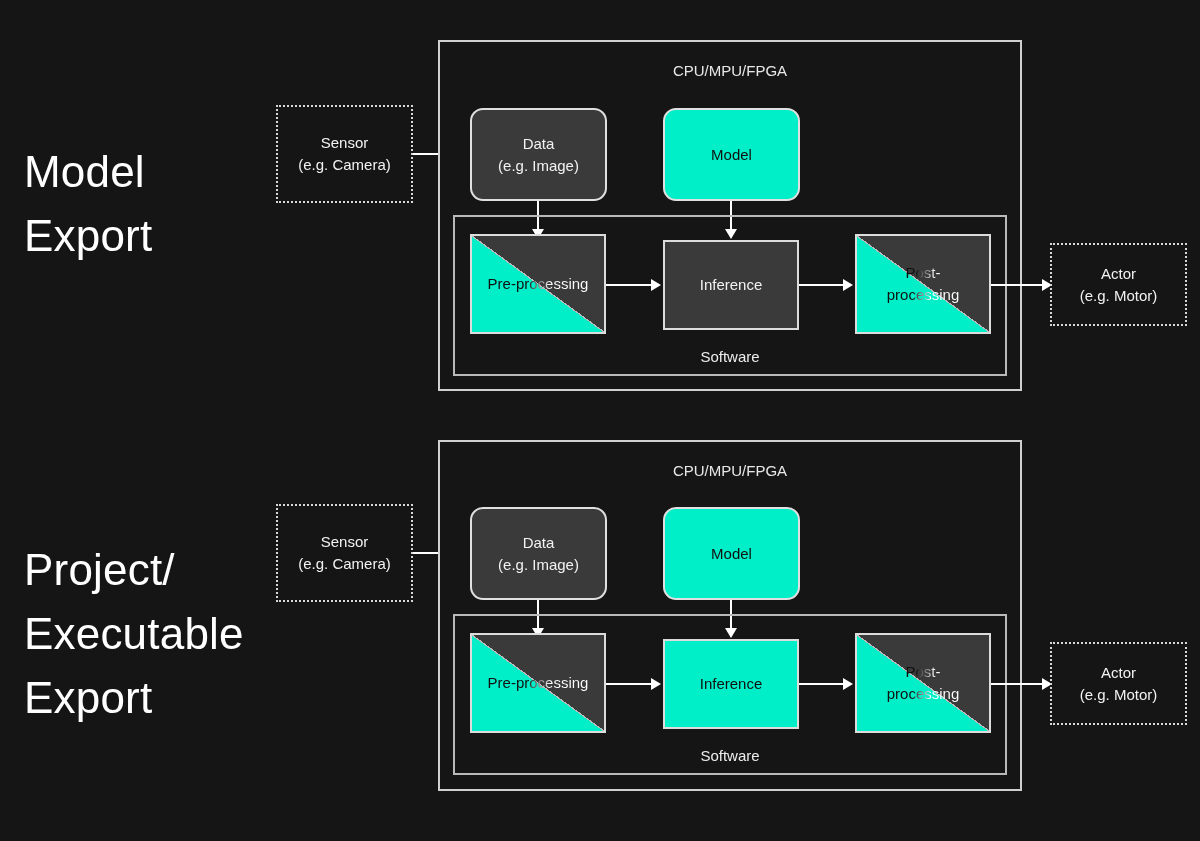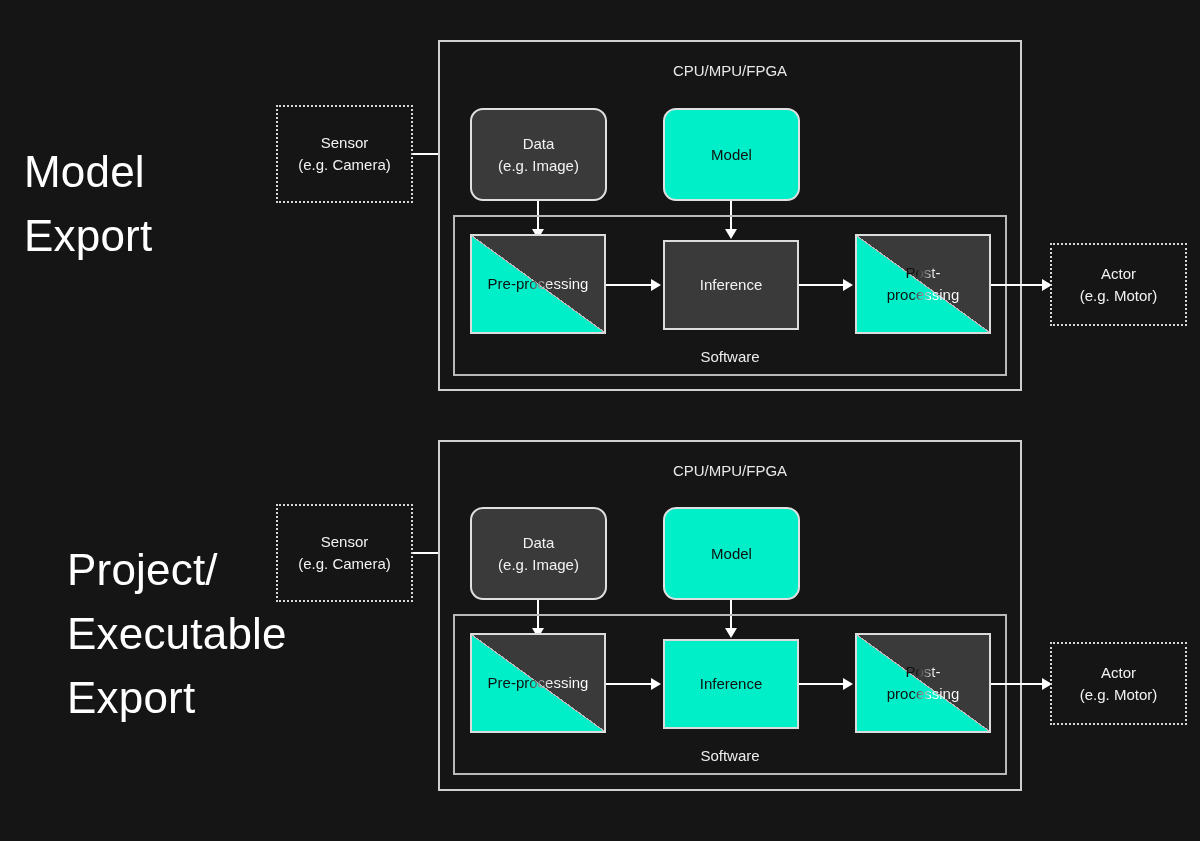--- a/index.html
+++ b/index.html
@@ -24,21 +24,21 @@
   .section-title {
     position: absolute;
     font-size: 44px;
     line-height: 1.45;
     color: #ffffff;
     font-weight: 400;
     letter-spacing: 0.2px;
     white-space: pre-line;
   }
   #title-model   { left: 24px; top: 140px; }
-  #title-project { left: 24px; top: 538px; margin-left: 43px; }
+  #title-project { left: 24px; top: 538px; }
 
   
   .cpu-frame {
     position: absolute;
     border: 2px solid #d0d0d0;
     background: #151515;
     box-sizing: border-box;
   }
   .cpu-label {
     position: absolute;

